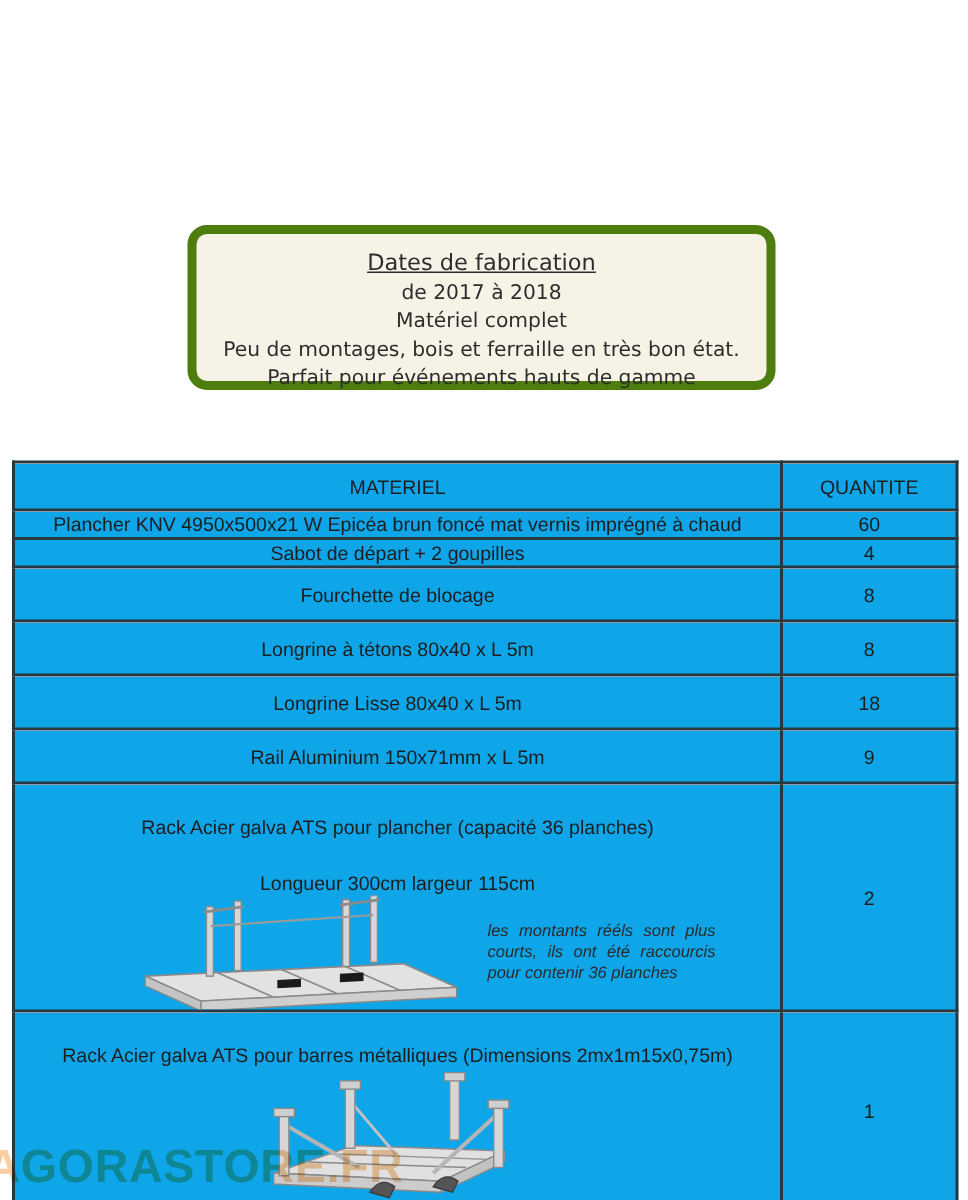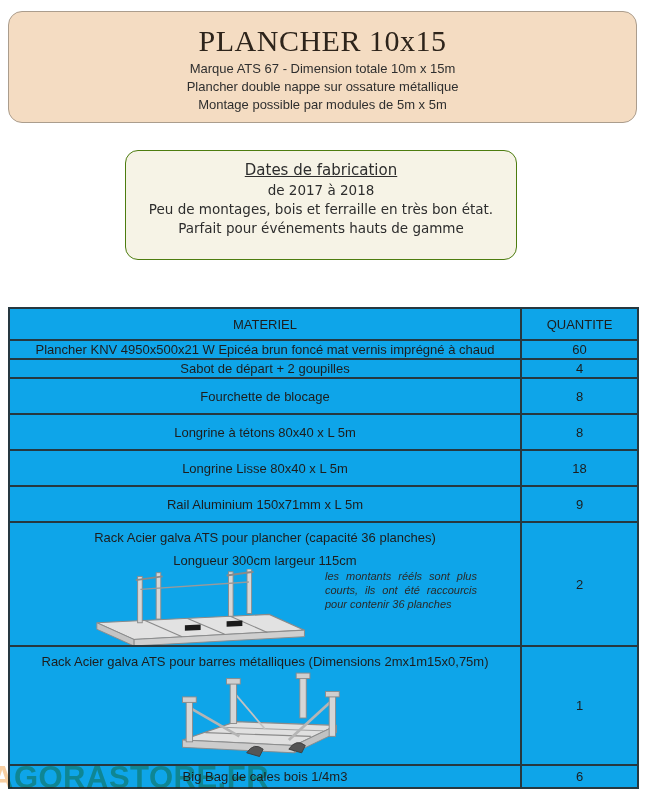--- a/index.html
+++ b/index.html
@@ -9,64 +9,59 @@
   
   .header-box{position:absolute;left:8px;top:11px;width:629px;height:112px;
               box-sizing:border-box;background:#f4dcc2;border:1px solid #ab9d8d;
               border-radius:14px;text-align:center;padding-top:10px;}
   .header-title{font-family:"Liberation Serif",serif;font-size:30px;font-weight:500;
                 letter-spacing:0.5px;color:#2d241b;line-height:38px;}
   .header-line{font-size:13px;line-height:18px;color:#2f2f2f;}
 
   
   .info-box{position:absolute;left:125px;top:150px;width:392px;height:110px;
-            box-sizing:border-box;background:#f6f3e6;border:1px solid #4d7c0f;
+            box-sizing:border-box;background:#f6f3e6;border:6px solid #4d7c0f;
             border-radius:13px;text-align:center;padding-top:9px;
             font-family:"DejaVu Sans",sans-serif;color:#2d2d2d;}
   .info-title{font-size:15px;line-height:21px;text-decoration:underline;}
   .info-line{font-size:13.5px;line-height:19px;}
 
   
   table.mat{position:absolute;left:8px;top:307px;width:629px;
             border-collapse:collapse;table-layout:fixed;}
   table.mat th,table.mat td{border:2px solid #263840;background:#0ea5e9;
             font-size:13px;color:#1d1d1d;text-align:center;vertical-align:middle;
             padding:0;overflow:hidden;}
   table.mat th{font-weight:400;height:30px;}
   col.c-mat{width:512px;} col.c-qty{width:117px;}
   tr.r-s1{height:19px;} tr.r-s{height:36px;}
   tr.r-img1{height:115px;} tr.r-img2{height:116px;} tr.r-last{height:23px;}
   .cell-top{vertical-align:top;}
-  .rack-line{font-size:13px;line-height:17px;padding-top:6px;}
-  .rack-flex{display:flex;align-items:flex-start;justify-content:center;gap:10px;margin-top:0;padding-left:37px;}
+  .rack-line{font-size:13px;line-height:17px;padding-top:20px;}
+  .rack-flex{display:flex;align-items:center;justify-content:center;gap:10px;margin-top:0;padding-left:37px;}
   .rack-note{font-style:italic;font-size:11px;line-height:14px;width:152px;
              text-align:justify;color:#2a2a2a;}
   .rack-svg{display:block;}
 
   
   .watermark{position:absolute;left:-9px;top:760px;z-index:6;
              font-family:"Liberation Sans",sans-serif;font-weight:700;
              font-size:31px;letter-spacing:0.5px;color:#f8cfa2;
              mix-blend-mode:multiply;white-space:nowrap;}
 </style>
 </head>
 <body>
 
 <div class="page">
 
-  <div class="header-box">
-    <div class="header-title">PLANCHER 10x15</div>
-    <div class="header-line">Marque ATS 67 - Dimension totale 10m x 15m</div>
-    <div class="header-line">Plancher double nappe sur ossature métallique</div>
-    <div class="header-line">Montage possible par modules de 5m x 5m</div>
-  </div>
 
   <div class="info-box">
     <div class="info-title">Dates de fabrication</div>
     <div class="info-line">de 2017 à 2018</div>
+    <div class="info-line">Matériel complet</div>
     <div class="info-line">Peu de montages, bois et ferraille en très bon état.</div>
     <div class="info-line">Parfait pour événements hauts de gamme</div>
   </div>
 
   <table class="mat">
     <colgroup>
         <col class="c-mat">
         <col class="c-qty">
       </colgroup>
     <tbody>

